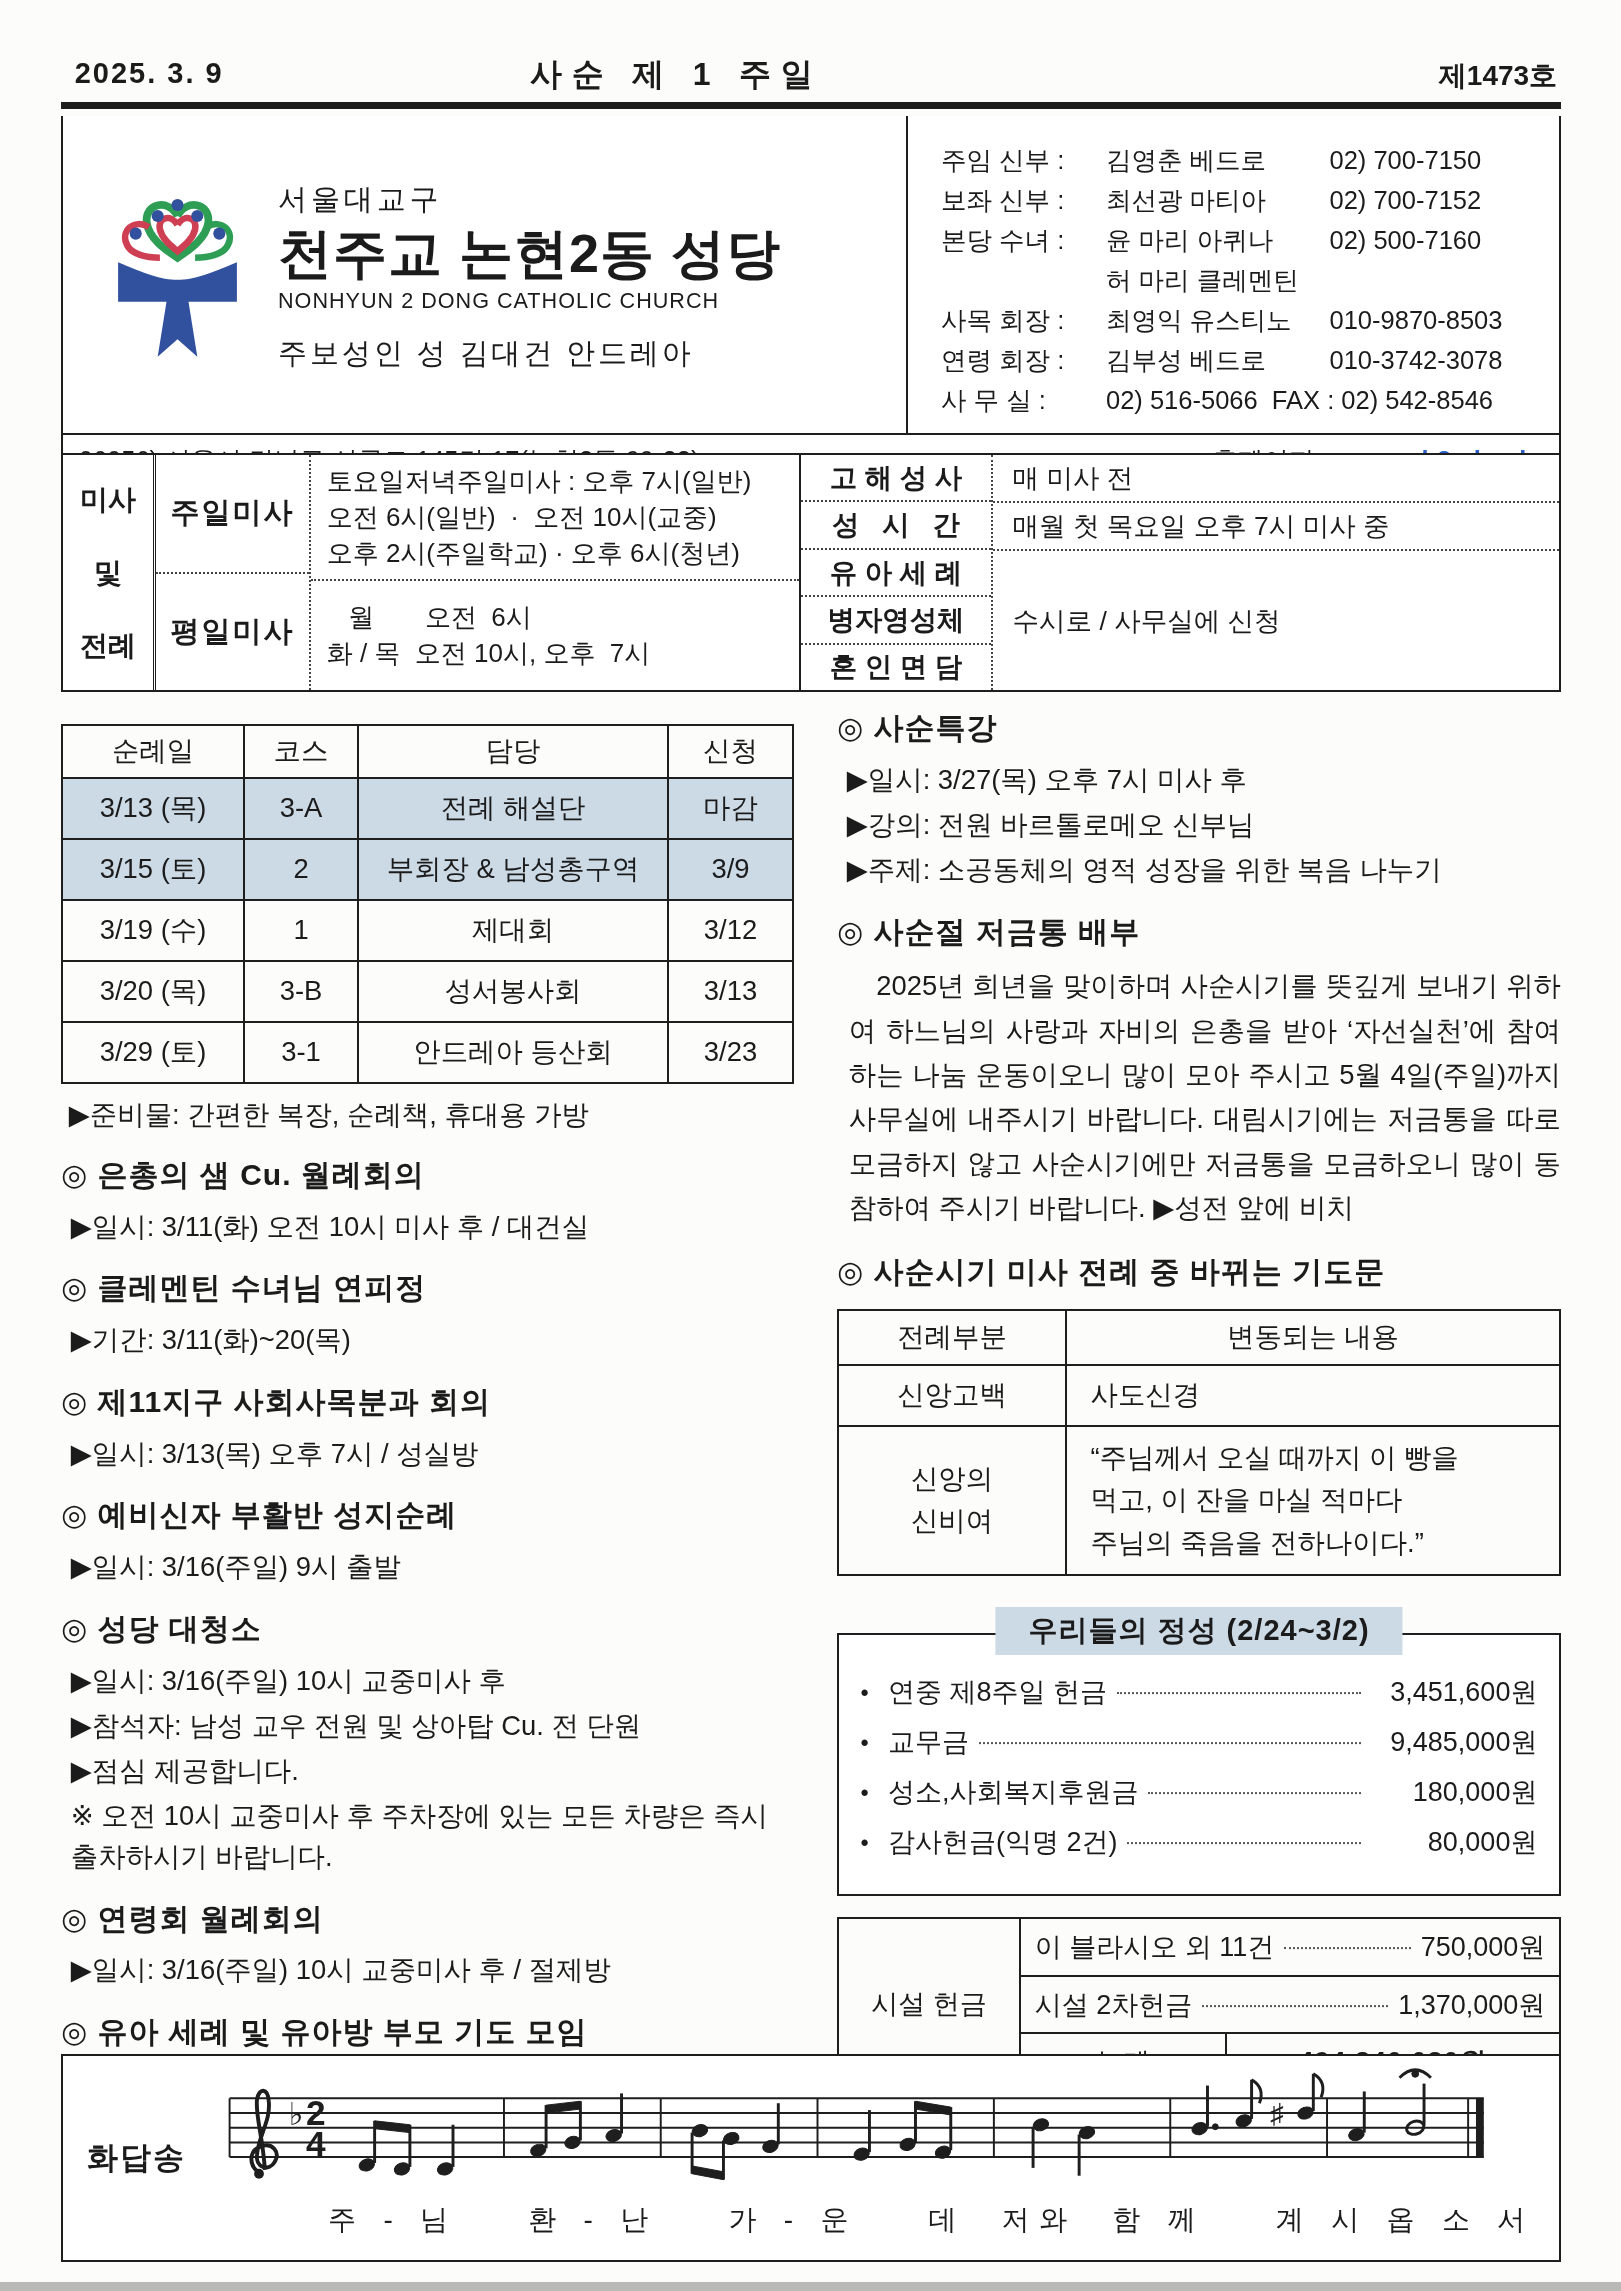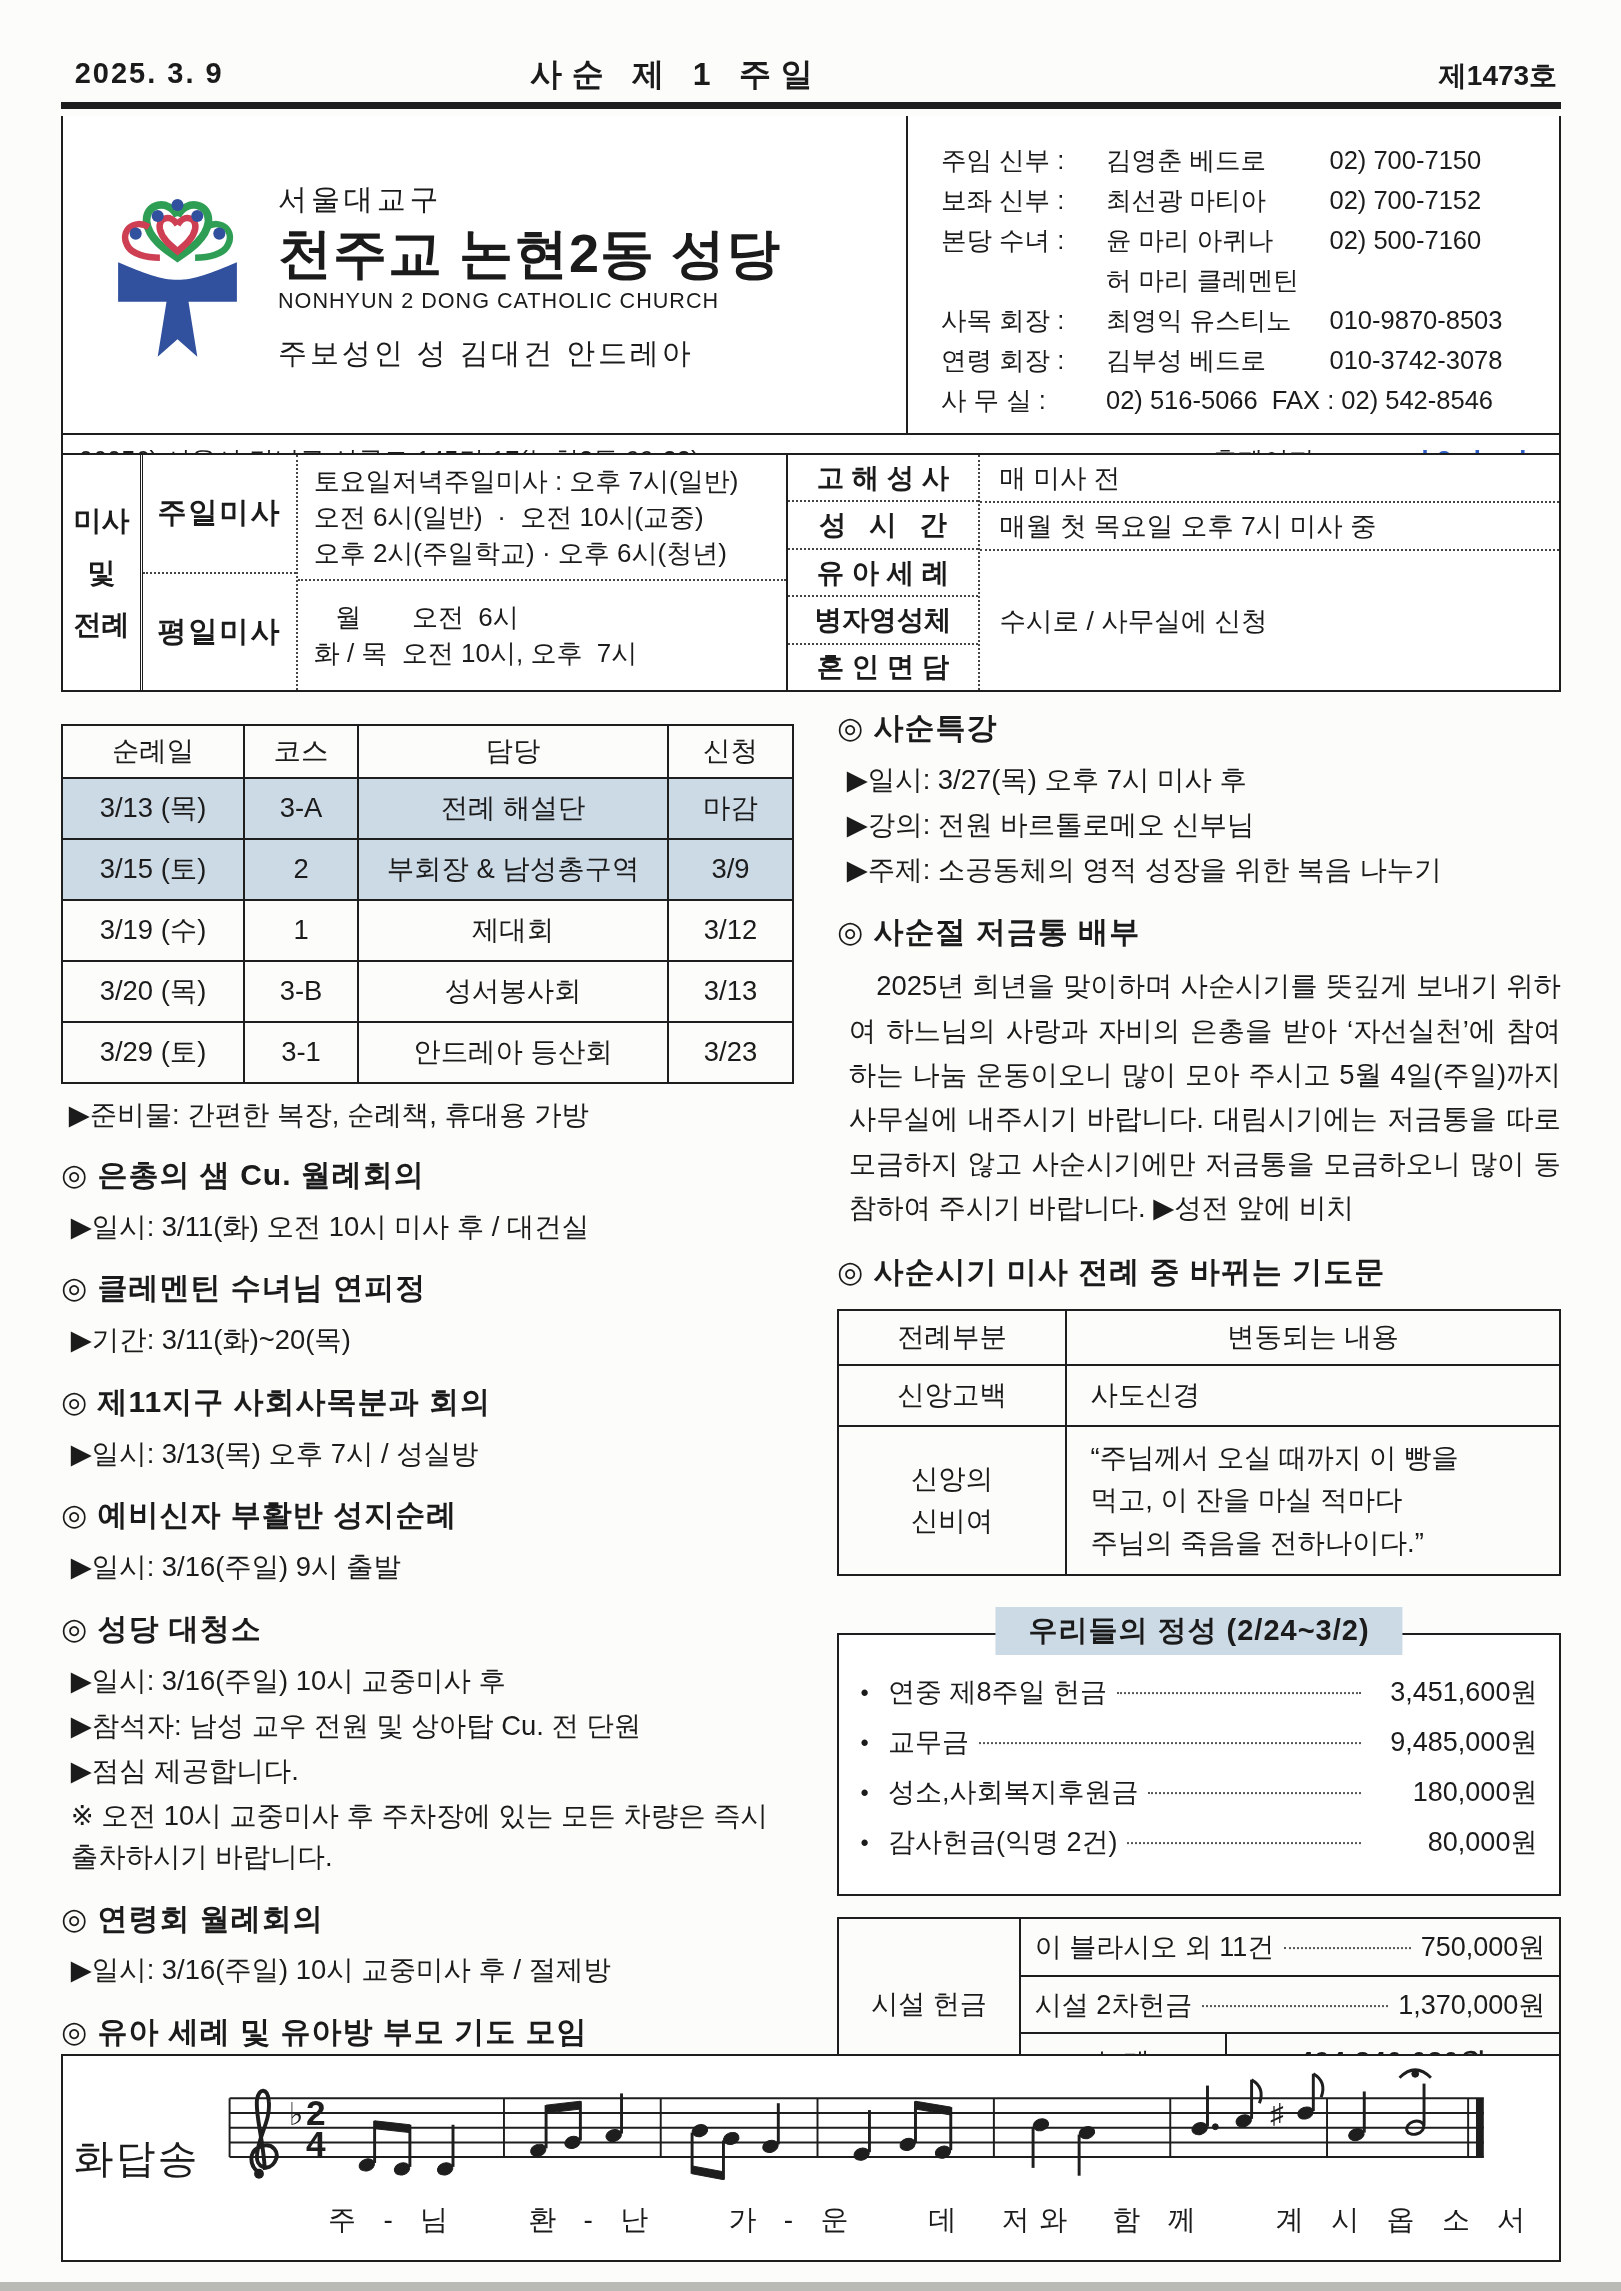--- a/index.html
+++ b/index.html
@@ -28,21 +28,21 @@
   .contact-row { display:flex; align-items:baseline; font-size:25.5px; line-height:40px; white-space:pre; }
   .contact-label { width:165px; flex:none; }
   .contact-name { flex:1; }
   .contact-phone { width:204px; text-align:left; flex:none; }
   .header-address { border-top:2.9px solid #1e1e1e; display:flex; justify-content:space-between; align-items:center; padding:7.8px 15.7px; font-size:25.5px; }
   .homepage { display:flex; gap:11.8px; align-items:center; }
   .homepage a { font-weight:bold; text-decoration:underline; }
 
   
   .mass-table { position:absolute; top:453px; left:61px; width:1500px; height:239px; border:2.9px solid #1e1e1e; display:flex; background:#fff; }
-  .mass-rowhead { width:80px; flex:none; border-right:3.9px double #1e1e1e; display:flex; flex-direction:column; justify-content:center; align-items:center; gap:14px; font-size:28px; font-weight:bold; }
+  .mass-rowhead { width:93px; flex:none; border-right:3.9px double #1e1e1e; display:flex; flex-direction:column; justify-content:center; align-items:center; gap:35px; font-size:28px; font-weight:bold; }
   .mass-kinds { width:155px; flex:none; border-right:2px dotted #444; display:flex; flex-direction:column; }
   .mass-kinds > div { flex:1; display:flex; align-items:center; justify-content:center; font-size:29px; font-weight:bold; letter-spacing:2px; }
   .mass-kinds > div:first-child { border-bottom:2px dotted #444; }
   .mass-times { width:490px; flex:none; border-right:2.9px solid #1e1e1e; display:flex; flex-direction:column; }
   .mass-times > div { flex:1; padding:7.8px 3.9px 7.8px 15.7px; display:flex; flex-direction:column; justify-content:center; }
   .mass-times > div:first-child { border-bottom:2px dotted #444; }
   .mass-times p { font-size:26px; line-height:36px; white-space:pre; }
   .sac-labels { width:192px; flex:none; border-right:2px dotted #444; display:flex; flex-direction:column; }
   .sac-labels > div { flex:1; display:flex; align-items:center; justify-content:center; font-size:27.4px; font-weight:bold; white-space:pre; border-bottom:2px dotted #444; }
   .sac-labels > div:last-child { border-bottom:none; }
@@ -99,21 +99,21 @@
   .fac-row { display:flex; align-items:baseline; }
   .fac-total-label { width:206px; text-align:center; height:57px; }
   .fac-total-amount { text-align:center; font-weight:bold; letter-spacing:1px; }
 
   table.second { border-collapse:collapse; width:100%; margin-top:33px; }
   table.second td { border:2px solid #1e1e1e; text-align:center; font-size:27.4px; height:55px; }
   .second-label { width:294px; }
 
   
   .music-box { position:absolute; top:2054px; left:61px; width:1500px; height:208px; border:2.9px solid #1e1e1e; background:#fff; display:flex; }
-  .music-label { width:147px; flex:none; display:flex; align-items:center; justify-content:center; font-size:40px; font-weight:normal; letter-spacing:2px; }
+  .music-label { width:147px; flex:none; display:flex; align-items:center; justify-content:center; font-size:31px; font-weight:bold; letter-spacing:2px; }
   .music-area { flex:1; position:relative; }
   .music-area svg { position:absolute; top:7.8px; left:0; }
   .lyrics { position:absolute; left:118px; top:145px; font-size:28px; white-space:pre; letter-spacing:9.8px; }
 
   .scan-edge { position:absolute; left:0; bottom:0; width:100%; height:9.8px; background:#b9b9b5; }
 </style>
 </head>
 <body>
 
 <div class="page">

